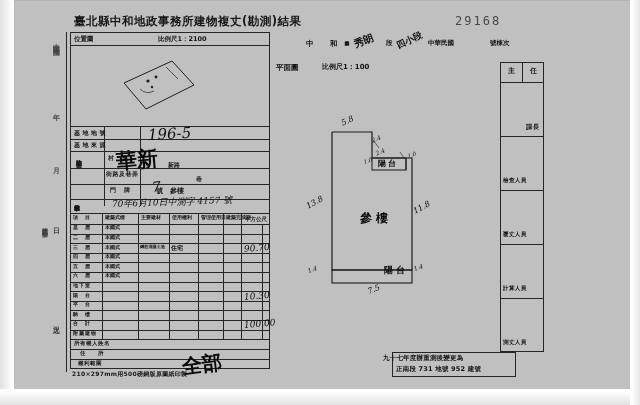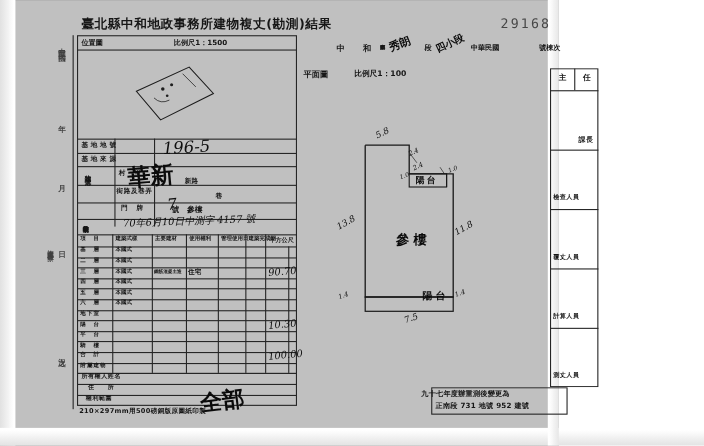--- a/index.html
+++ b/index.html
@@ -4,21 +4,21 @@
 <style>
   html,body{margin:0;padding:0;}
   body{
     width:640px;height:405px;
     background:#ffffff;
     font-family:"DejaVu Sans","Liberation Sans",sans-serif;
     overflow:hidden;
     position:relative;
   }
   #sheet{
-    position:absolute;left:0;top:0;width:508px;height:405px;
+    position:absolute;left:0;top:0;width:640px;height:405px;
     background:#c4b5fd;
     filter:grayscale(1) contrast(1.05);
   }
   
   #sheet:before{
     content:"";position:absolute;left:0;top:0;right:0;bottom:0;
     box-shadow:inset 0 0 0 1px rgba(0,0,0,0.06);
     pointer-events:none;
   }
   .edge-l{position:absolute;left:0;top:0;width:14px;height:405px;background:linear-gradient(90deg,#dcdcda,#fdfdfc);}
@@ -66,21 +66,21 @@
   <div class="t cjk vert faint" style="left:52px;top:108px;font-size:7px;">年</div>
   <div class="t cjk vert faint" style="left:52px;top:162px;font-size:7px;">月</div>
   <div class="t cjk vert faint" style="left:52px;top:222px;font-size:7px;">日</div>
   <div class="t cjk vert faint" style="left:42px;top:222px;font-size:6px;letter-spacing:1px;">複丈圖檢察</div>
   <div class="t cjk vert faint" style="left:52px;top:320px;font-size:7px;">況之</div>
 
   <div class="box" style="left:70px;top:32px;width:200px;height:337px;"></div>
 
   <div class="ln" style="left:70px;top:45px;width:200px;height:1px;"></div>
   <div class="t cjk" style="left:74px;top:36px;font-size:6.5px;">位置圖</div>
-  <div class="t cjk" style="left:158px;top:36px;font-size:6.5px;">比例尺1：1500</div>
+  <div class="t cjk" style="left:158px;top:36px;font-size:6.5px;">比例尺1：2100</div>
 
   <div class="ln" style="left:70px;top:126px;width:200px;height:1px;"></div>
   <svg style="position:absolute;left:118px;top:55px;" width="90" height="62" viewBox="0 0 90 62">
     <polygon points="6,28 54,6 76,30 28,54" fill="none" stroke="#222" stroke-width="1"></polygon>
     <line x1="48" y1="12" x2="60" y2="24" stroke="#222" stroke-width=".7"></line>
     <circle cx="30" cy="26" r="1.6" fill="#222"></circle>
     <circle cx="38" cy="22" r="1.4" fill="#222"></circle>
     <circle cx="34" cy="32" r="1.2" fill="#222"></circle>
     <path d="M22,34 q6,6 14,2" fill="none" stroke="#222" stroke-width=".7"></path>
   </svg>

